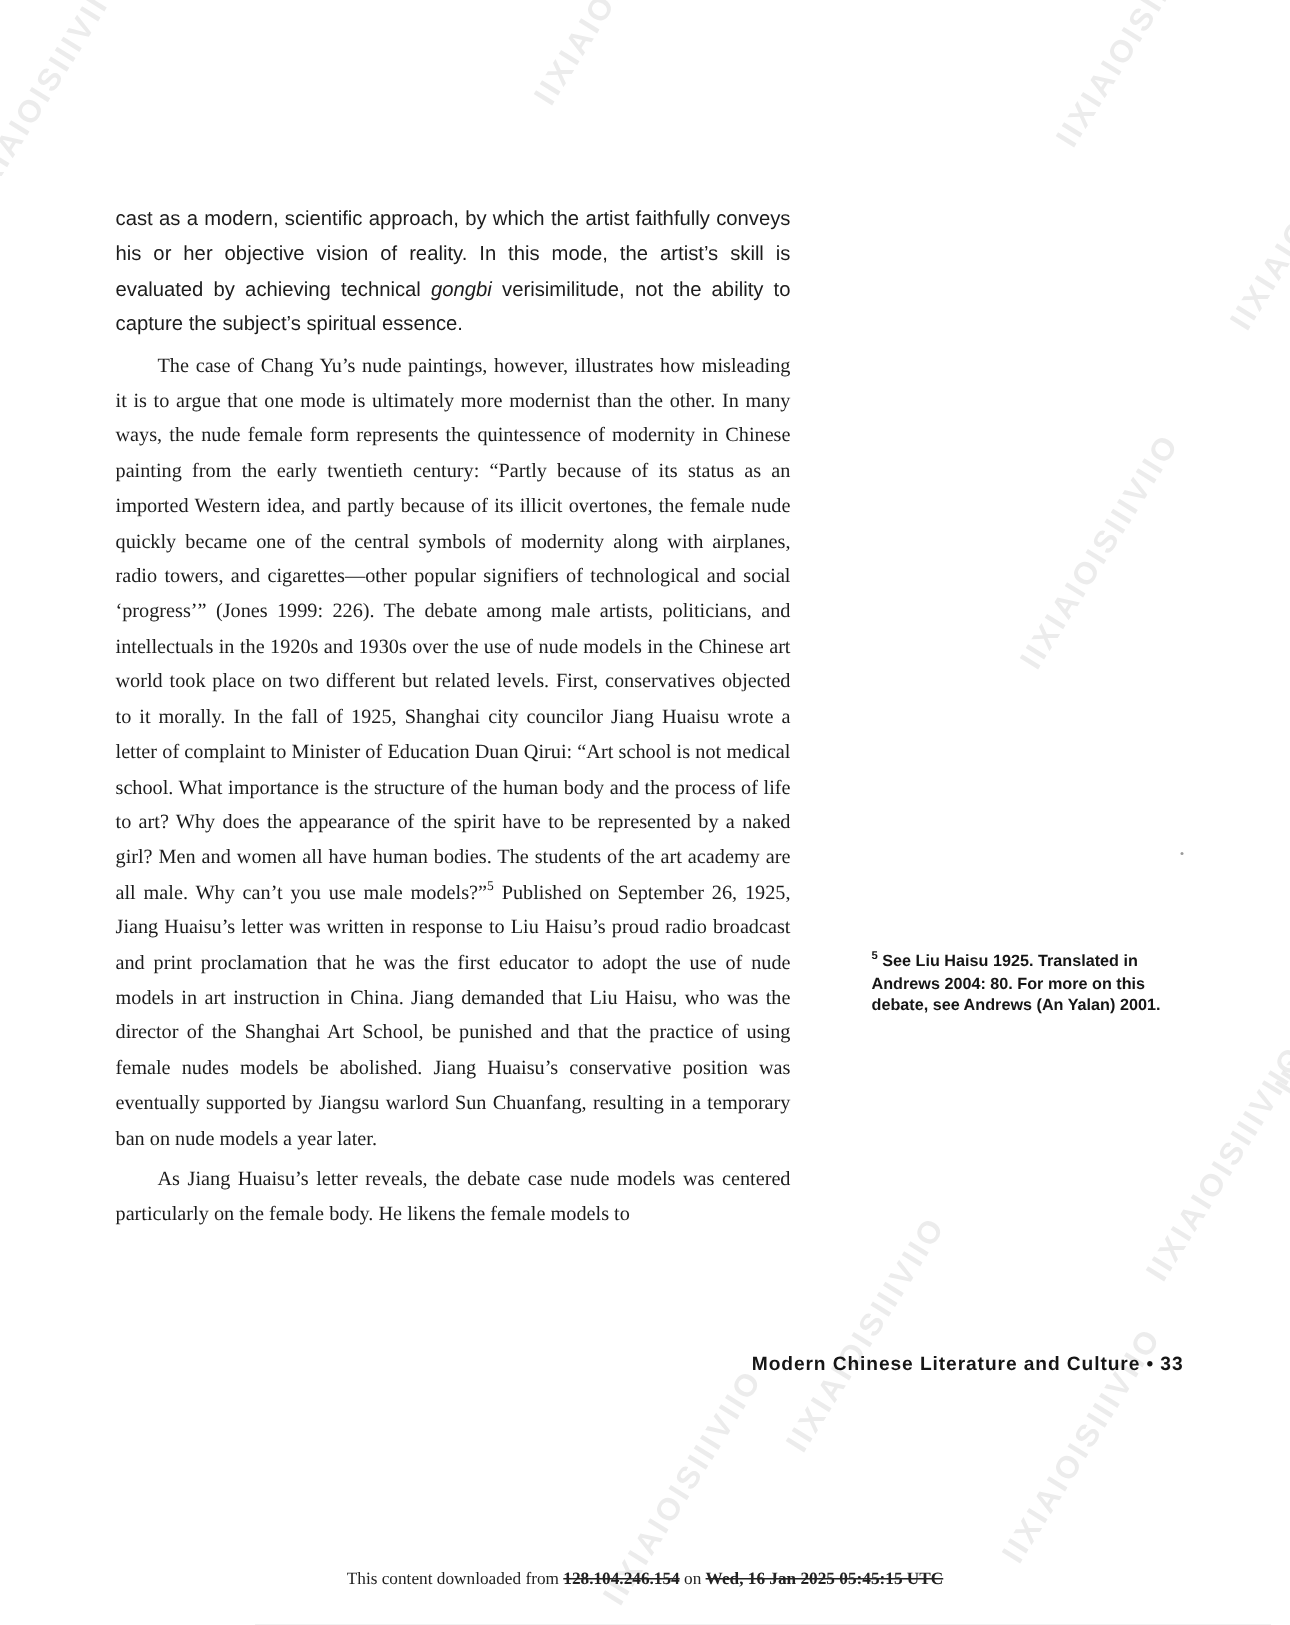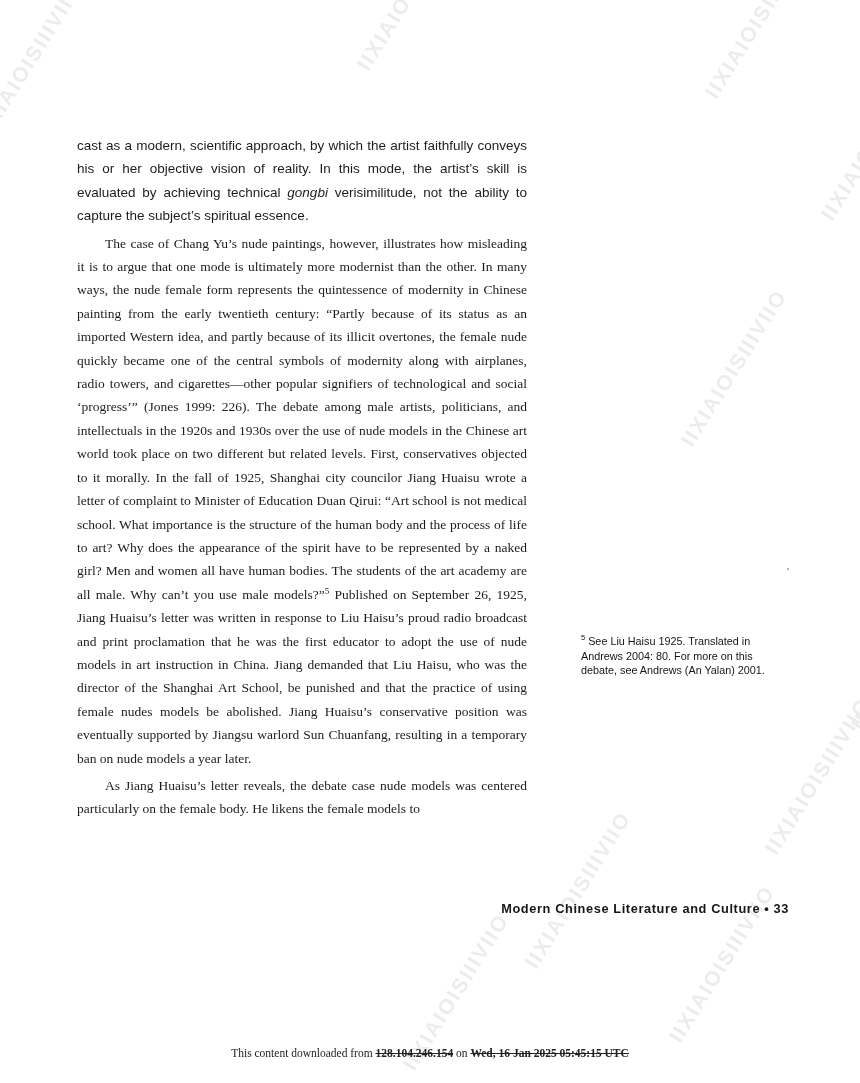--- a/index.html
+++ b/index.html
@@ -60,21 +60,21 @@
   }
 
   
   .footnote {
     position: absolute;
     left: 581px;
     top: 634px;
     width: 208px;
     font-size: 10.8px;
     line-height: 14.5px;
-    font-weight: normal;
+    font-weight: bold;
     text-align: left;
     color: #161616;
   }
   .footnote sup {
     font-size: 7.5px;
     line-height: 0;
     vertical-align: super;
   }
 
   

